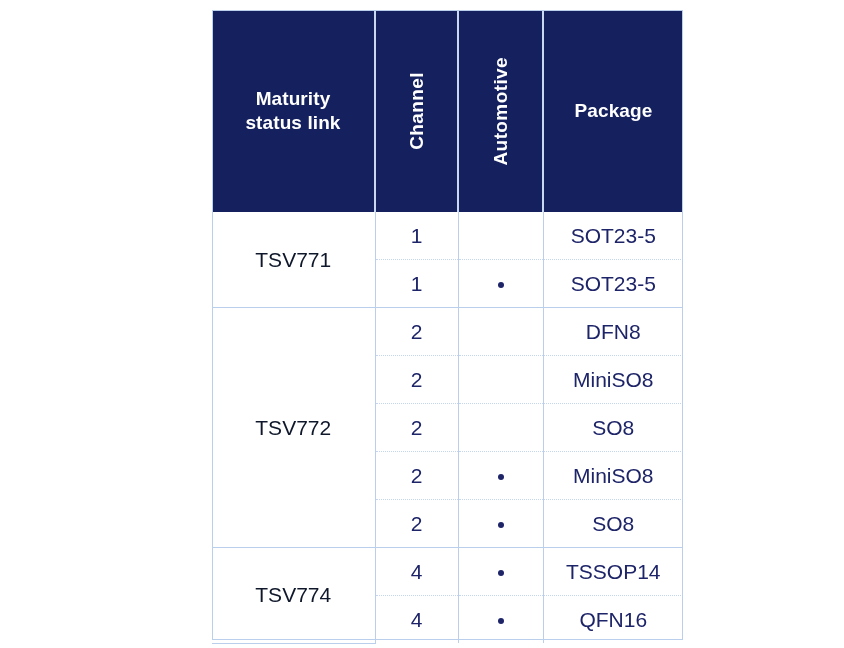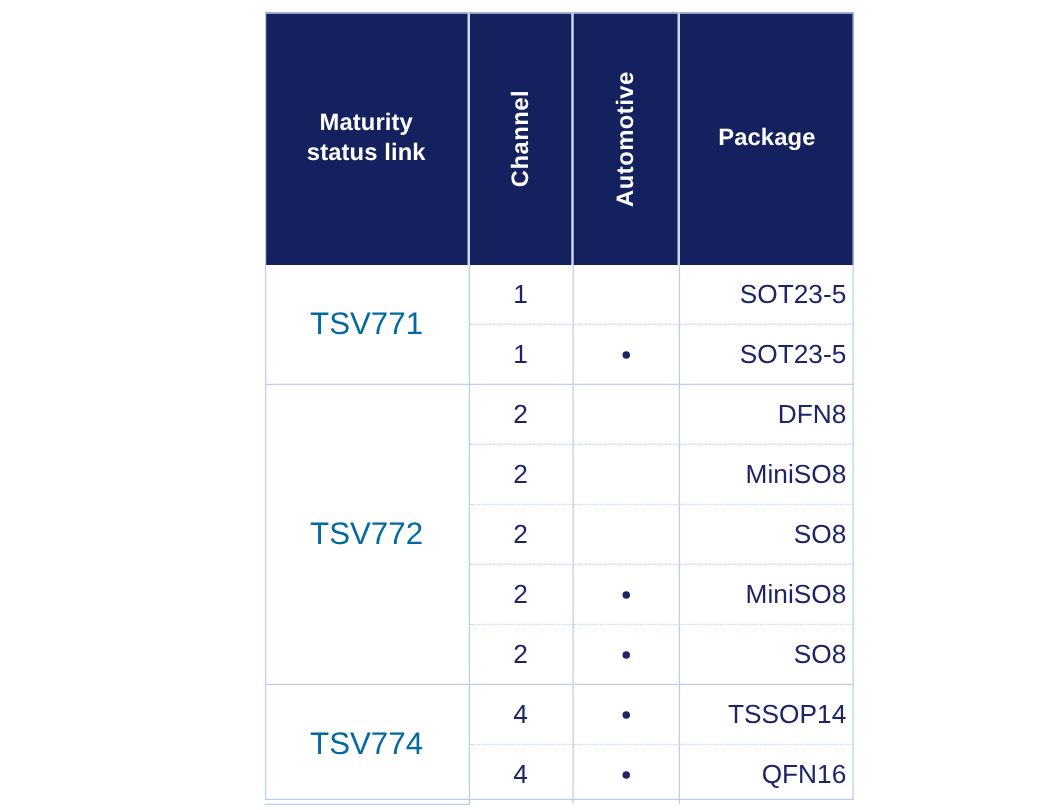--- a/index.html
+++ b/index.html
@@ -70,38 +70,38 @@
     height: 47px;
     padding: 0 6px;
     text-align: center;
     vertical-align: middle;
     font-size: 21px;
     color: #1d2468;
     border-right: 1px solid #b9cfeb;
     border-bottom: 1px dotted #c4d6ef;
     background: #ffffff;
   }
-  tbody td:last-child { border-right: none; text-align: right; }
+  tbody td:last-child { border-right: none; }
 
   tbody tr:last-child td { border-bottom: none; }
 
   
   td.family {
     border-right: 1px solid #b9cfeb;
     border-bottom: 1px solid #b9cfeb;
     vertical-align: middle;
   }
   tbody tr.group-start td {
     border-top: 1px solid #b9cfeb;
   }
   tbody tr:first-child td { border-top: none; }
 
   .link {
-    color: #0369a1;
-    font-size: 25px;
+    color: #0f172a;
+    font-size: 21px;
     text-decoration: none;
     cursor: pointer;
   }
 
   .dot {
     display: inline-block;
     width: 6px;
     height: 6px;
     border-radius: 50%;
     background: #1d2468;

